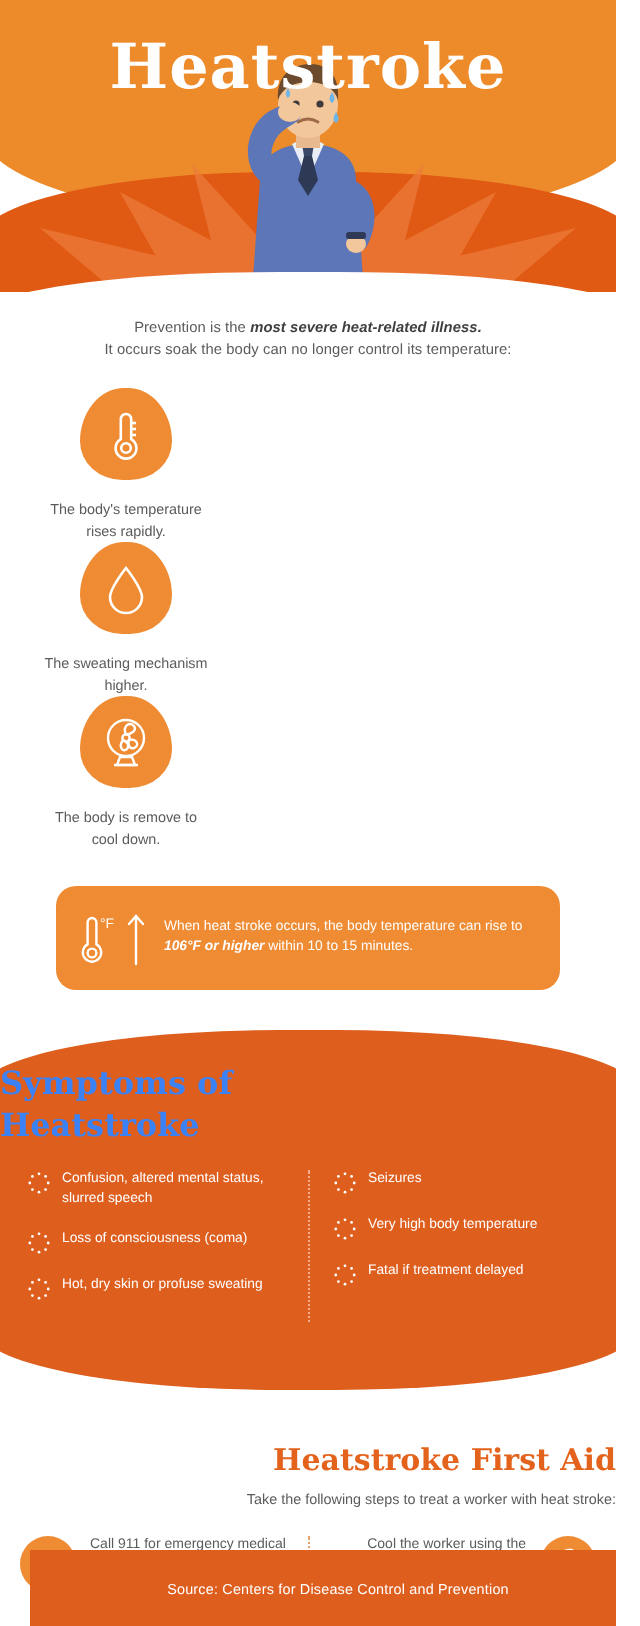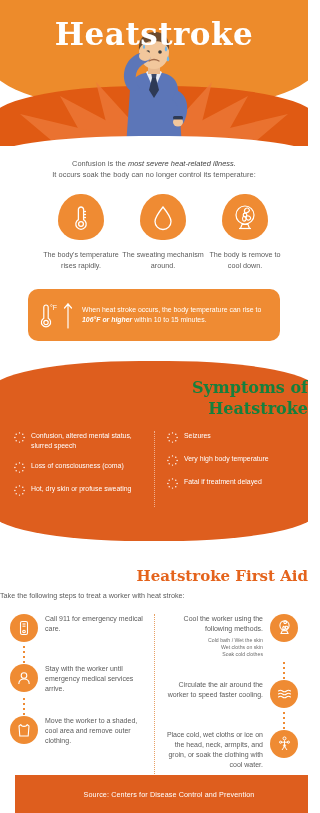--- a/index.html
+++ b/index.html
@@ -77,30 +77,31 @@
     padding: 12px 18px 0 18px;
     text-align: center;
   }
   .intro-line {
     font-size: 7.4px;
     line-height: 11px;
     color: #5b5b5b;
     letter-spacing: 0.05px;
   }
   .intro-line b {
-    font-weight: normal;
+    font-weight: bold;
     font-style: italic;
     color: #3f3f3f;
   }
 
   
   .blob-row {
     display: flex;
-    justify-content: flex-end;
+    justify-content: flex-start;
     padding: 14px 22px 0 22px;
+    flex-direction: column;
   }
   .blob-col {
     width: 82px;
     text-align: center;
   }
   .blob {
     width: 46px;
     height: 46px;
     margin: 0 auto;
     background: #EF8B33;
@@ -156,26 +157,26 @@
     border-radius: 150px 150px 150px 150px / 30px 30px 30px 30px;
   }
   .symptoms-inner {
     position: absolute;
     left: 0; top: 0;
     width: 308px; height: 180px;
     padding-top: 16px;
     box-sizing: border-box;
   }
   .symptoms-title {
-    text-align: right;
+    text-align: left;
     font-family: "DejaVu Serif", serif;
     font-weight: bold;
     font-size: 16px;
     line-height: 21px;
-    color: #15803d;
+    color: #3b82f6;
   }
   .symptoms-cols {
     display: flex;
     margin-top: 12px;
     padding: 0 14px;
   }
   .sym-col {
     width: 50%;
     box-sizing: border-box;
   }
@@ -197,21 +198,21 @@
   .fa-title {
     margin-top: 26px;
     text-align: right;
     font-family: "DejaVu Serif", serif;
     font-weight: bold;
     font-size: 15px;
     color: #E4631C;
   }
   .fa-sub {
     margin-top: 6px;
-    text-align: left;
+    text-align: right;
     font-size: 7.2px;
     line-height: 10.5px;
     color: #5b5b5b;
   }
   .fa-cols {
     display: flex;
     margin-top: 12px;
     padding: 0 10px;
   }
   .fa-col { width: 50%; box-sizing: border-box; }
@@ -329,21 +330,21 @@
       <ellipse cx="74" cy="94" rx="5" ry="4.5" fill="#F2C79C"></ellipse>
 
       <rect x="69" y="88" width="10" height="3.5" rx="1.5" fill="#2E3A55"></rect>
     </svg>
 
     <div class="header-curve-white"></div>
   </div>
 
   <div class="intro">
     <div class="intro-line">
-      <span>Confusion is the </span><b>most severe heat-related illness.</b>
+      <span>Prevention is the </span><b>most severe heat-related illness.</b>
     </div>
     <div class="intro-line">It occurs soak the body can no longer control its temperature:</div>
   </div>
 
   <div class="blob-row">
 
     <div class="blob-col">
       <div class="blob">
         <svg width="26" height="28" viewBox="0 0 26 28">
           <g fill="none" stroke="#ffffff" stroke-width="1.3">
@@ -357,21 +358,21 @@
       </div>
       <div class="blob-label">The body's temperature rises rapidly.</div>
     </div>
 
     <div class="blob-col">
       <div class="blob">
         <svg width="24" height="28" viewBox="0 0 24 28">
           <path d="M12,4 C12,4 20,14 20,18.5 A8,8 0 0 1 4,18.5 C4,14 12,4 12,4Z" fill="none" stroke="#ffffff" stroke-width="1.3"></path>
         </svg>
       </div>
-      <div class="blob-label">The sweating mechanism around.</div>
+      <div class="blob-label">The sweating mechanism higher.</div>
     </div>
 
     <div class="blob-col">
       <div class="blob">
         <svg width="28" height="28" viewBox="0 0 28 28">
           <g fill="none" stroke="#ffffff" stroke-width="1.2">
             <circle cx="14" cy="12" r="9"></circle>
             <circle cx="14" cy="12" r="1.8"></circle>
             <path d="M14,10.2 C12,6 16,3.5 18,6 C19.5,8 17,10 14,10.2Z"></path>
             <path d="M15.5,13 C19.5,12 21,16 18,17 C15.5,17.8 14.8,15 15.5,13Z"></path>

